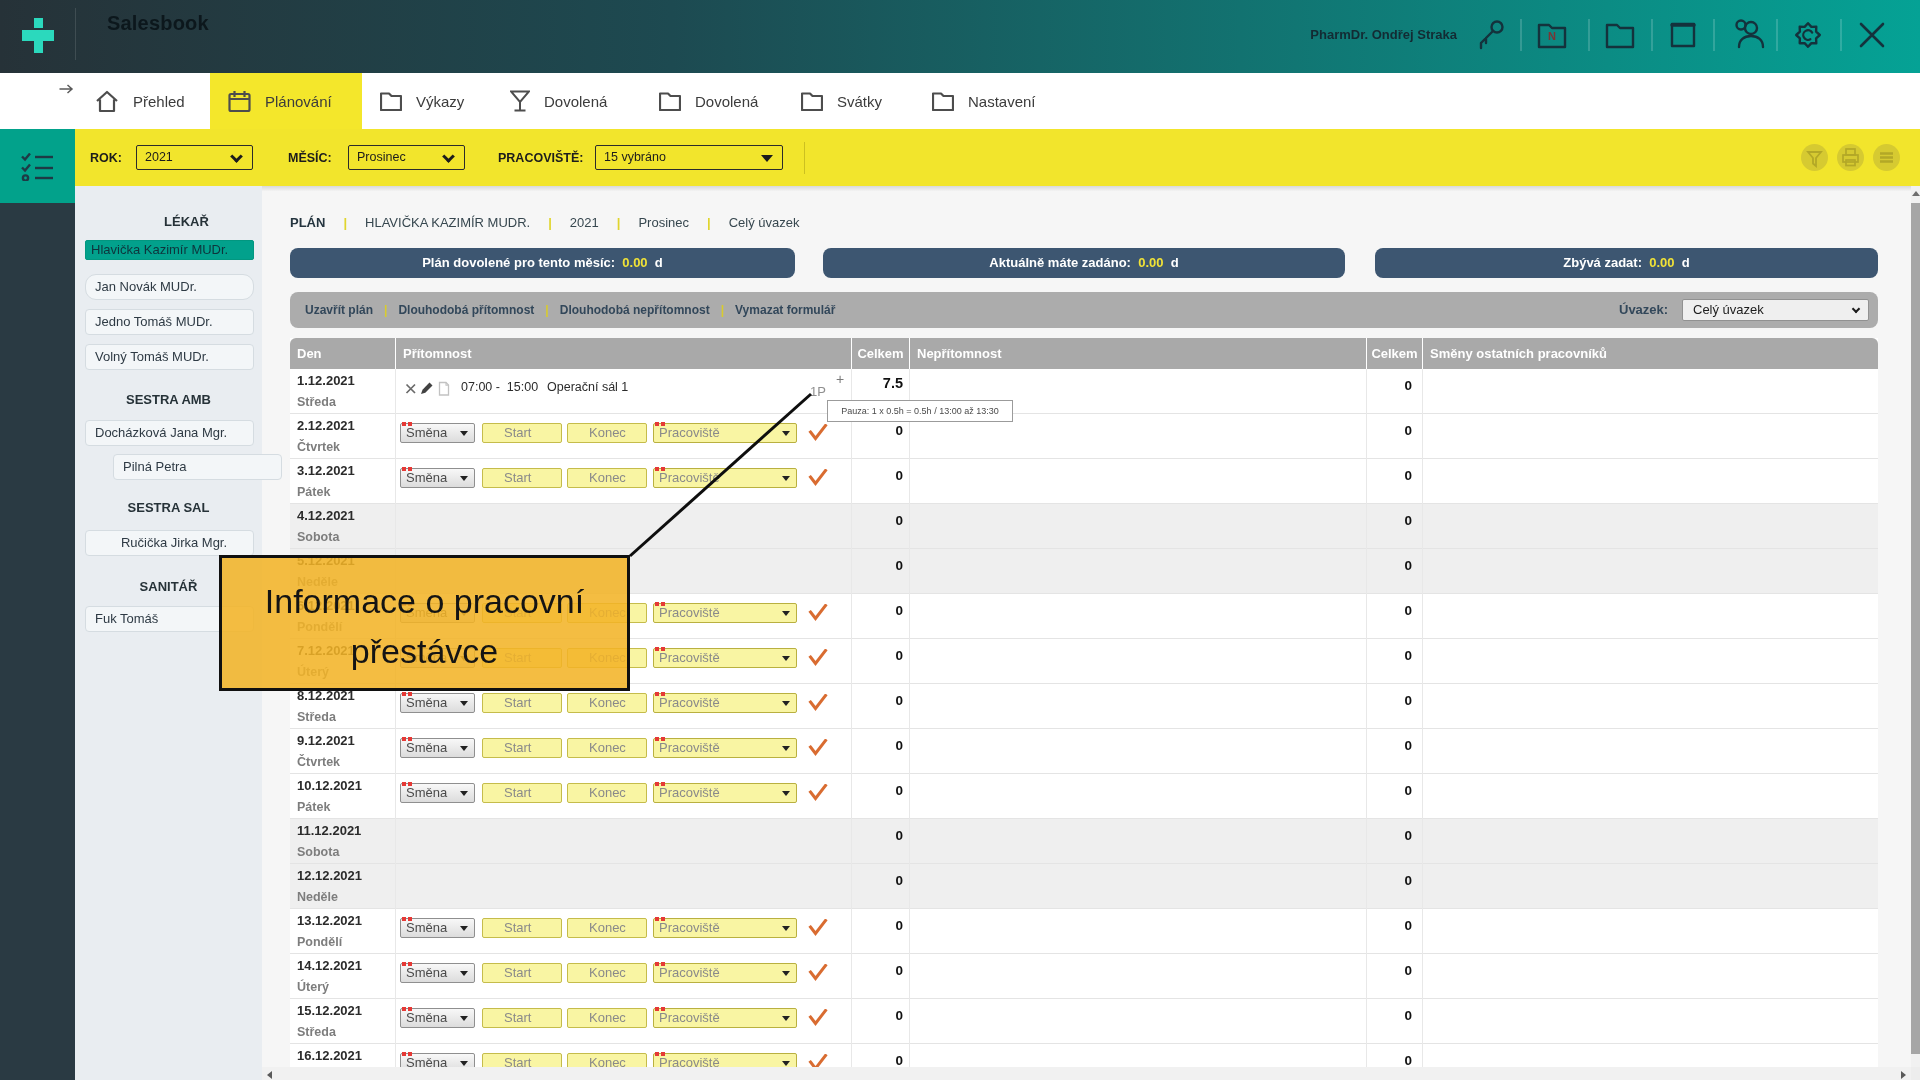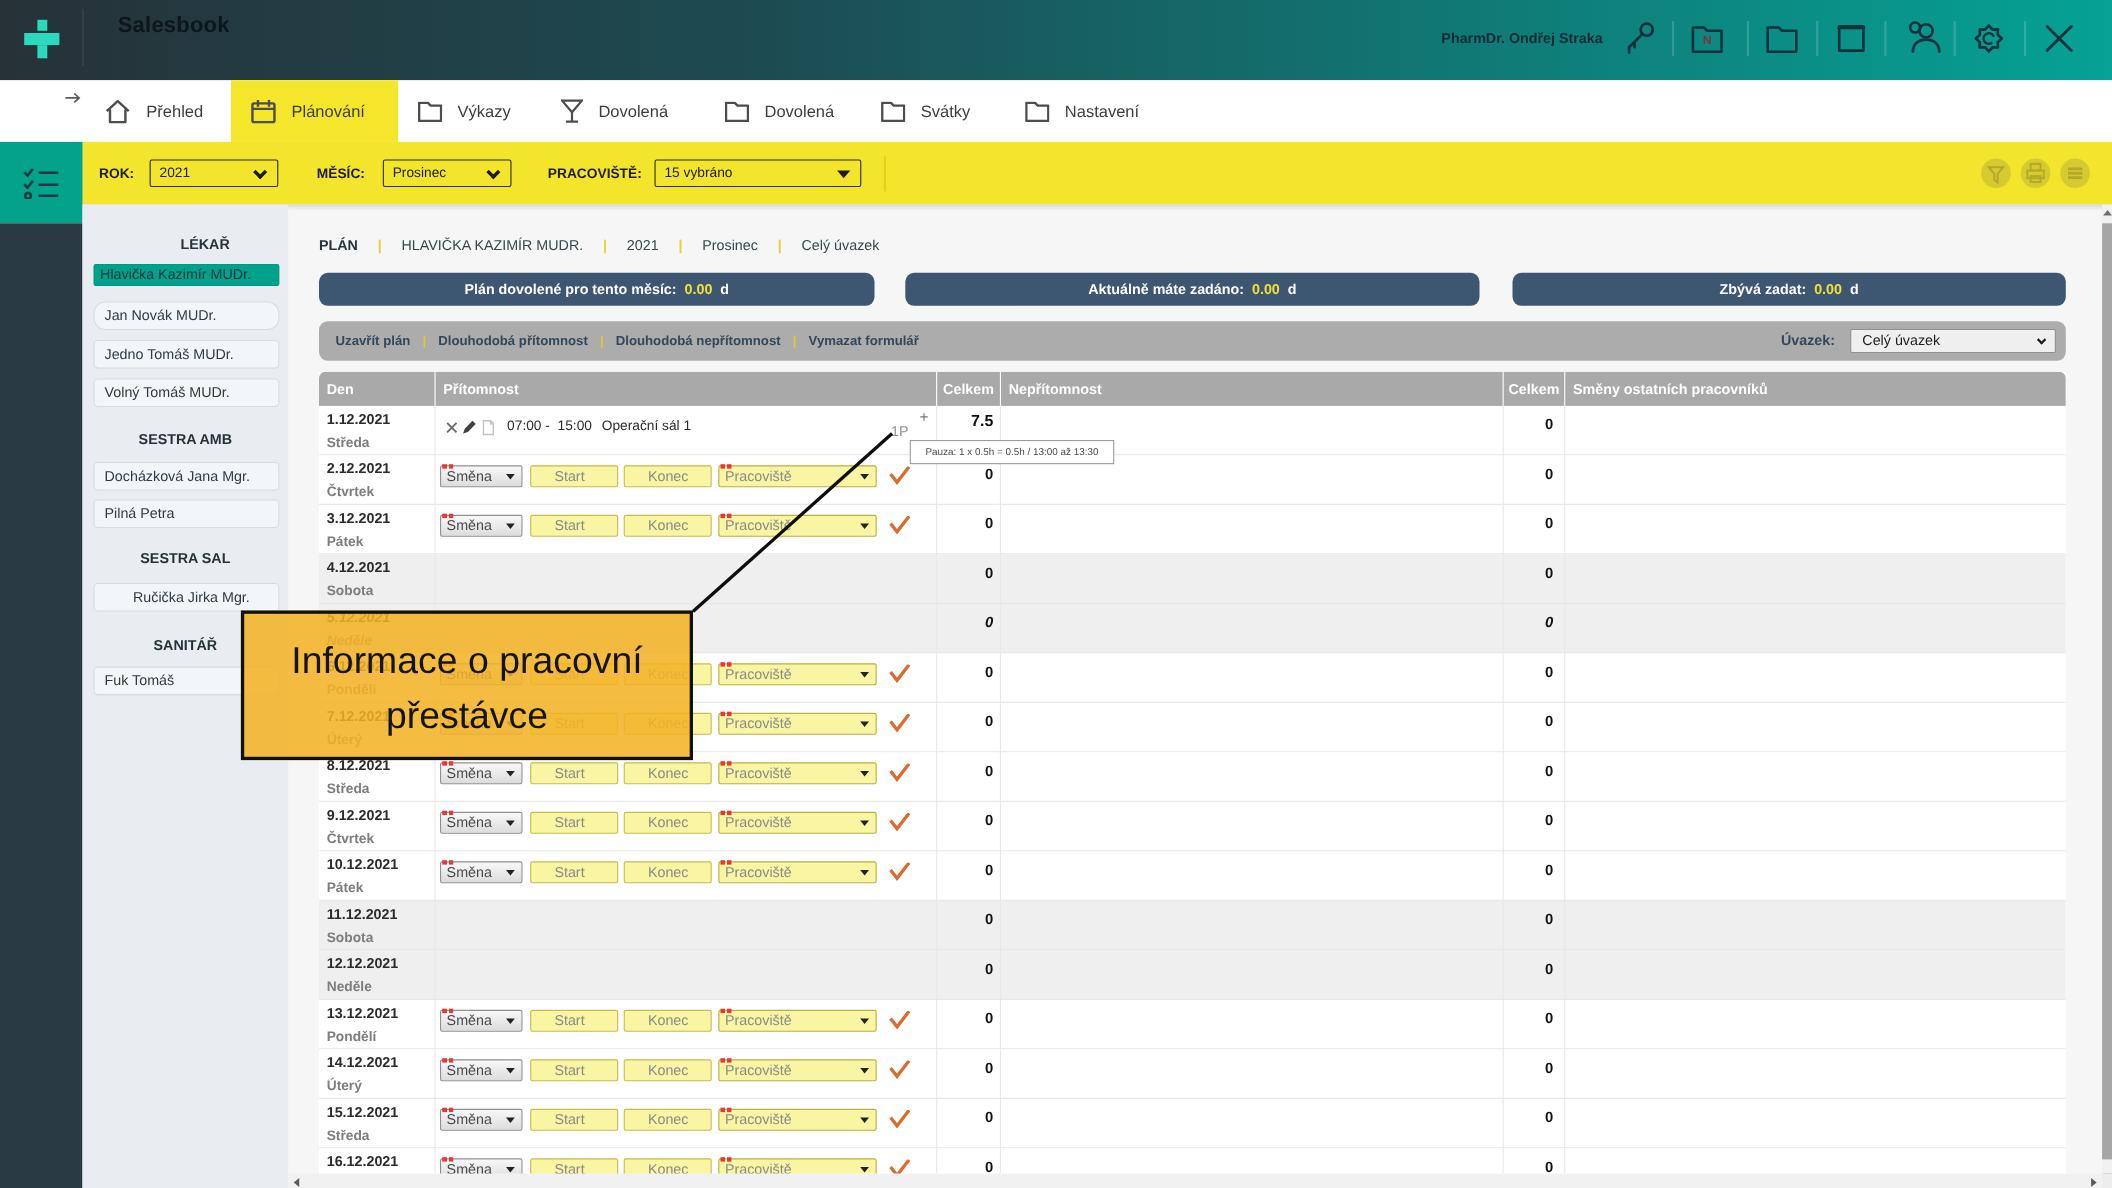--- a/index.html
+++ b/index.html
@@ -226,21 +226,21 @@
 
 <div class="dstrip"></div>
 <div class="sbar"></div>
 <div class="shead" style="top:214px;padding-left:36px;">LÉKAŘ</div>
 <div class="sbtn sel" style="top:240px;">Hlavička Kazimír MUDr.</div>
 <div class="sbtn" style="top:274px;border-radius:11px;">Jan Novák MUDr.</div>
 <div class="sbtn" style="top:309px;">Jedno Tomáš MUDr.</div>
 <div class="sbtn" style="top:344px;">Volný Tomáš MUDr.</div>
 <div class="shead" style="top:392px;">SESTRA AMB</div>
 <div class="sbtn" style="top:420px;">Docházková Jana Mgr.</div>
-<div class="sbtn" style="top:454px;">Pilná Petra</div>
+<div class="sbtn" style="top:454px;margin-left:28px;">Pilná Petra</div>
 <div class="shead" style="top:500px;">SESTRA SAL</div>
 <div class="sbtn" style="top:530px;text-align:center;">Ručička Jirka Mgr.</div>
 <div class="shead" style="top:579px;">SANITÁŘ</div>
 <div class="sbtn" style="top:606px;">Fuk Tomáš</div>
 
 <div class="crumbs"><b>PLÁN</b><span class="sep">|</span>HLAVIČKA KAZIMÍR MUDR.<span class="sep">|</span>2021<span class="sep">|</span>Prosinec<span class="sep">|</span>Celý úvazek</div>
 <div class="ibar" style="left:290px;width:505px;">Plán dovolené pro tento měsíc:&nbsp; <span>0.00</span>&nbsp; d</div>
 <div class="ibar" style="left:823px;width:522px;">Aktuálně máte zadáno:&nbsp; <span>0.00</span>&nbsp; d</div>
 <div class="ibar" style="left:1375px;width:503px;">Zbývá zadat:&nbsp; <span>0.00</span>&nbsp; d</div>
 <div class="tbar"><span class="it">Uzavřít plán</span><span class="sp">|</span>Dlouhodobá přítomnost<span class="sp">|</span>Dlouhodobá nepřítomnost<span class="sp">|</span>Vymazat formulář
@@ -298,21 +298,21 @@
           </svg></div>
         <div class="tot">0</div>
         <div class="tot2">0</div>
       </div>
       <div class="row weekend" style="top:166px;">
         <div class="date">4.12.2021</div>
         <div class="day">Sobota</div>
         <div class="tot">0</div>
         <div class="tot2">0</div>
       </div>
-      <div class="row weekend" style="top:211px;font-style:italic;">
+      <div class="row weekend" style="top:211px;">
         <div class="date">5.12.2021</div>
         <div class="day">Neděle</div>
         <div class="tot">0</div>
         <div class="tot2">0</div>
       </div>
       <div class="row" style="top:256px;">
         <div class="date">6.12.2021</div>
         <div class="day">Pondělí</div>
         <div class="sel smena" style="left:110px;top:9px;width:75px;">Směna<span class="tri"></span><span class="req"></span></div>
         <div class="inp" style="left:192px;top:9px;width:80px;">Start</div>

